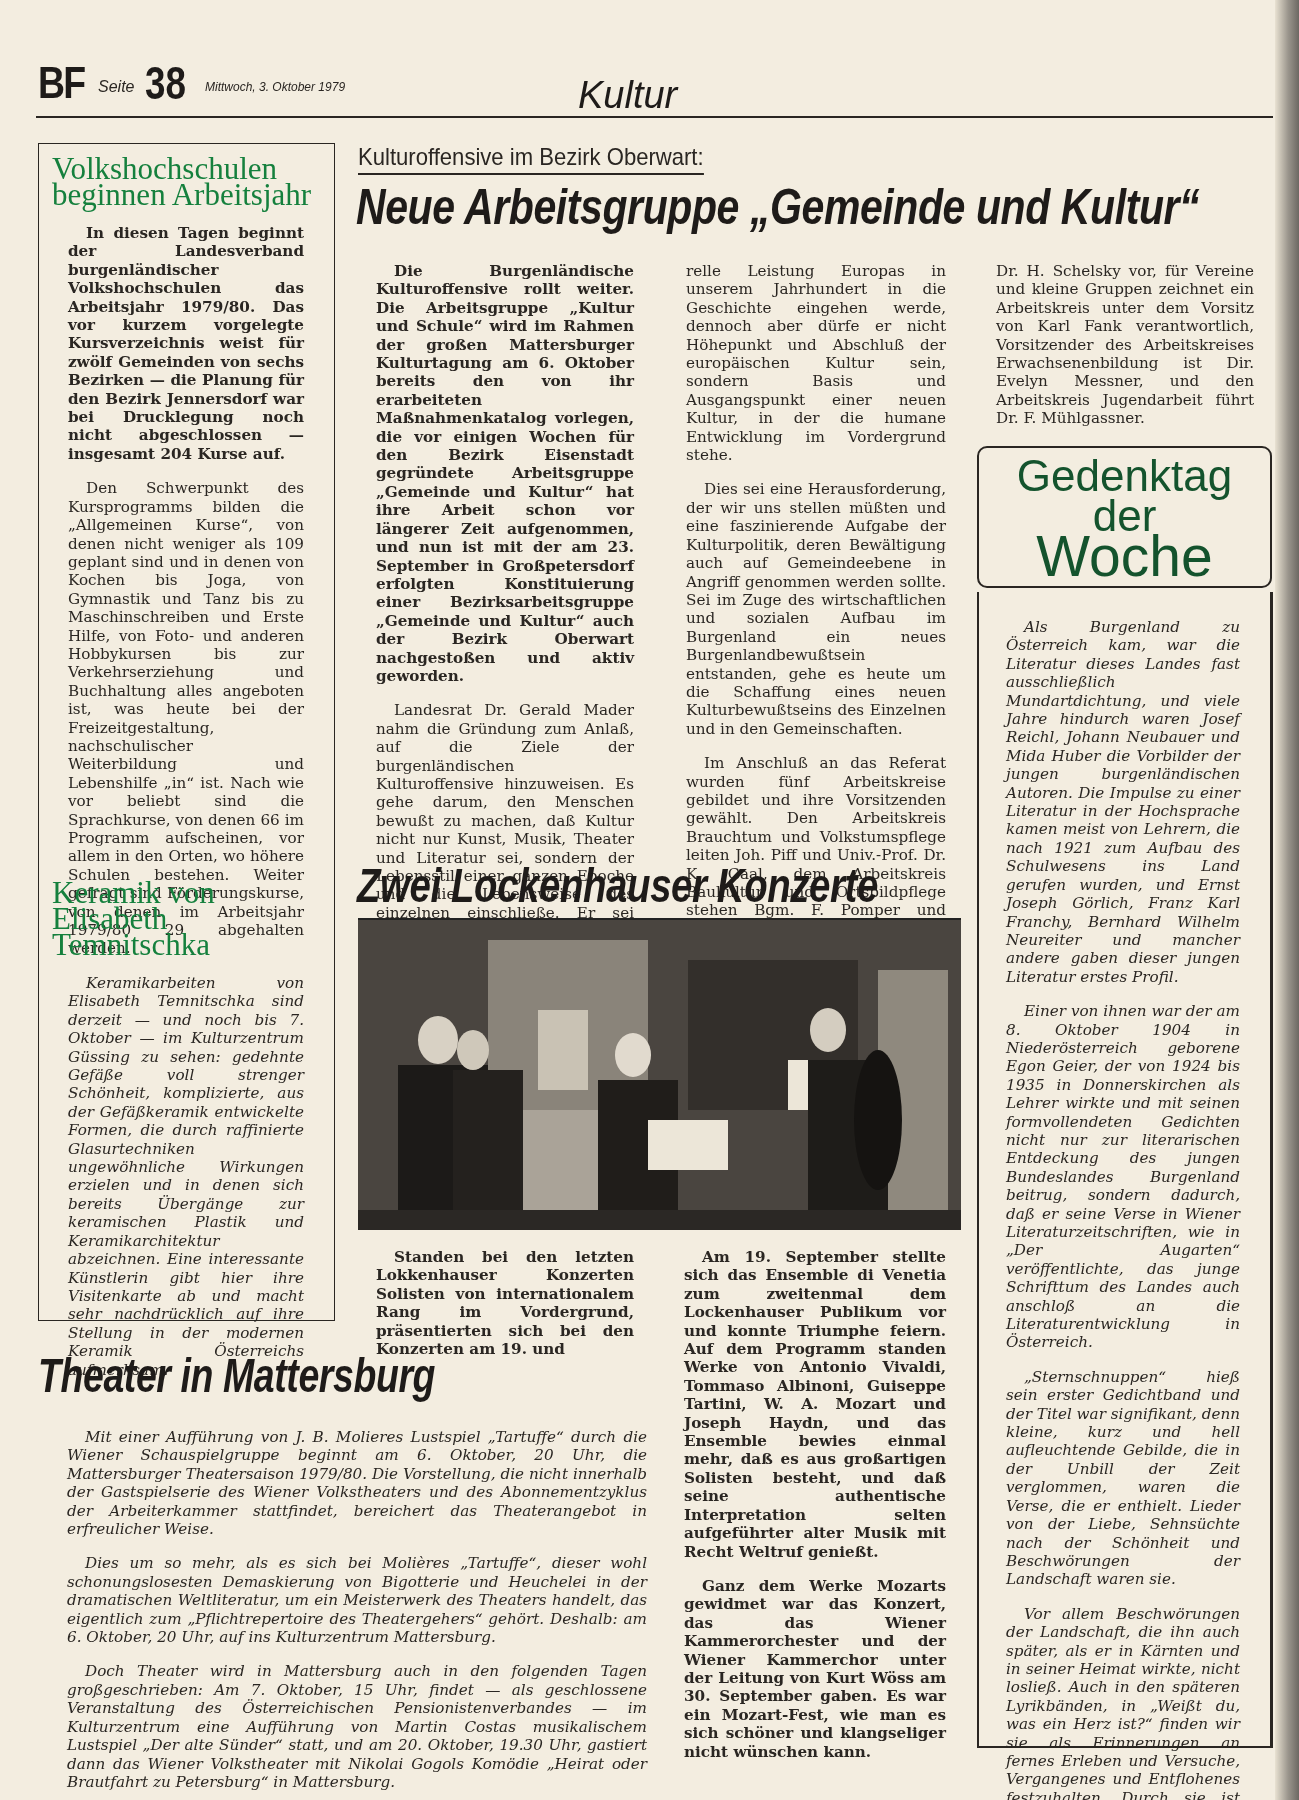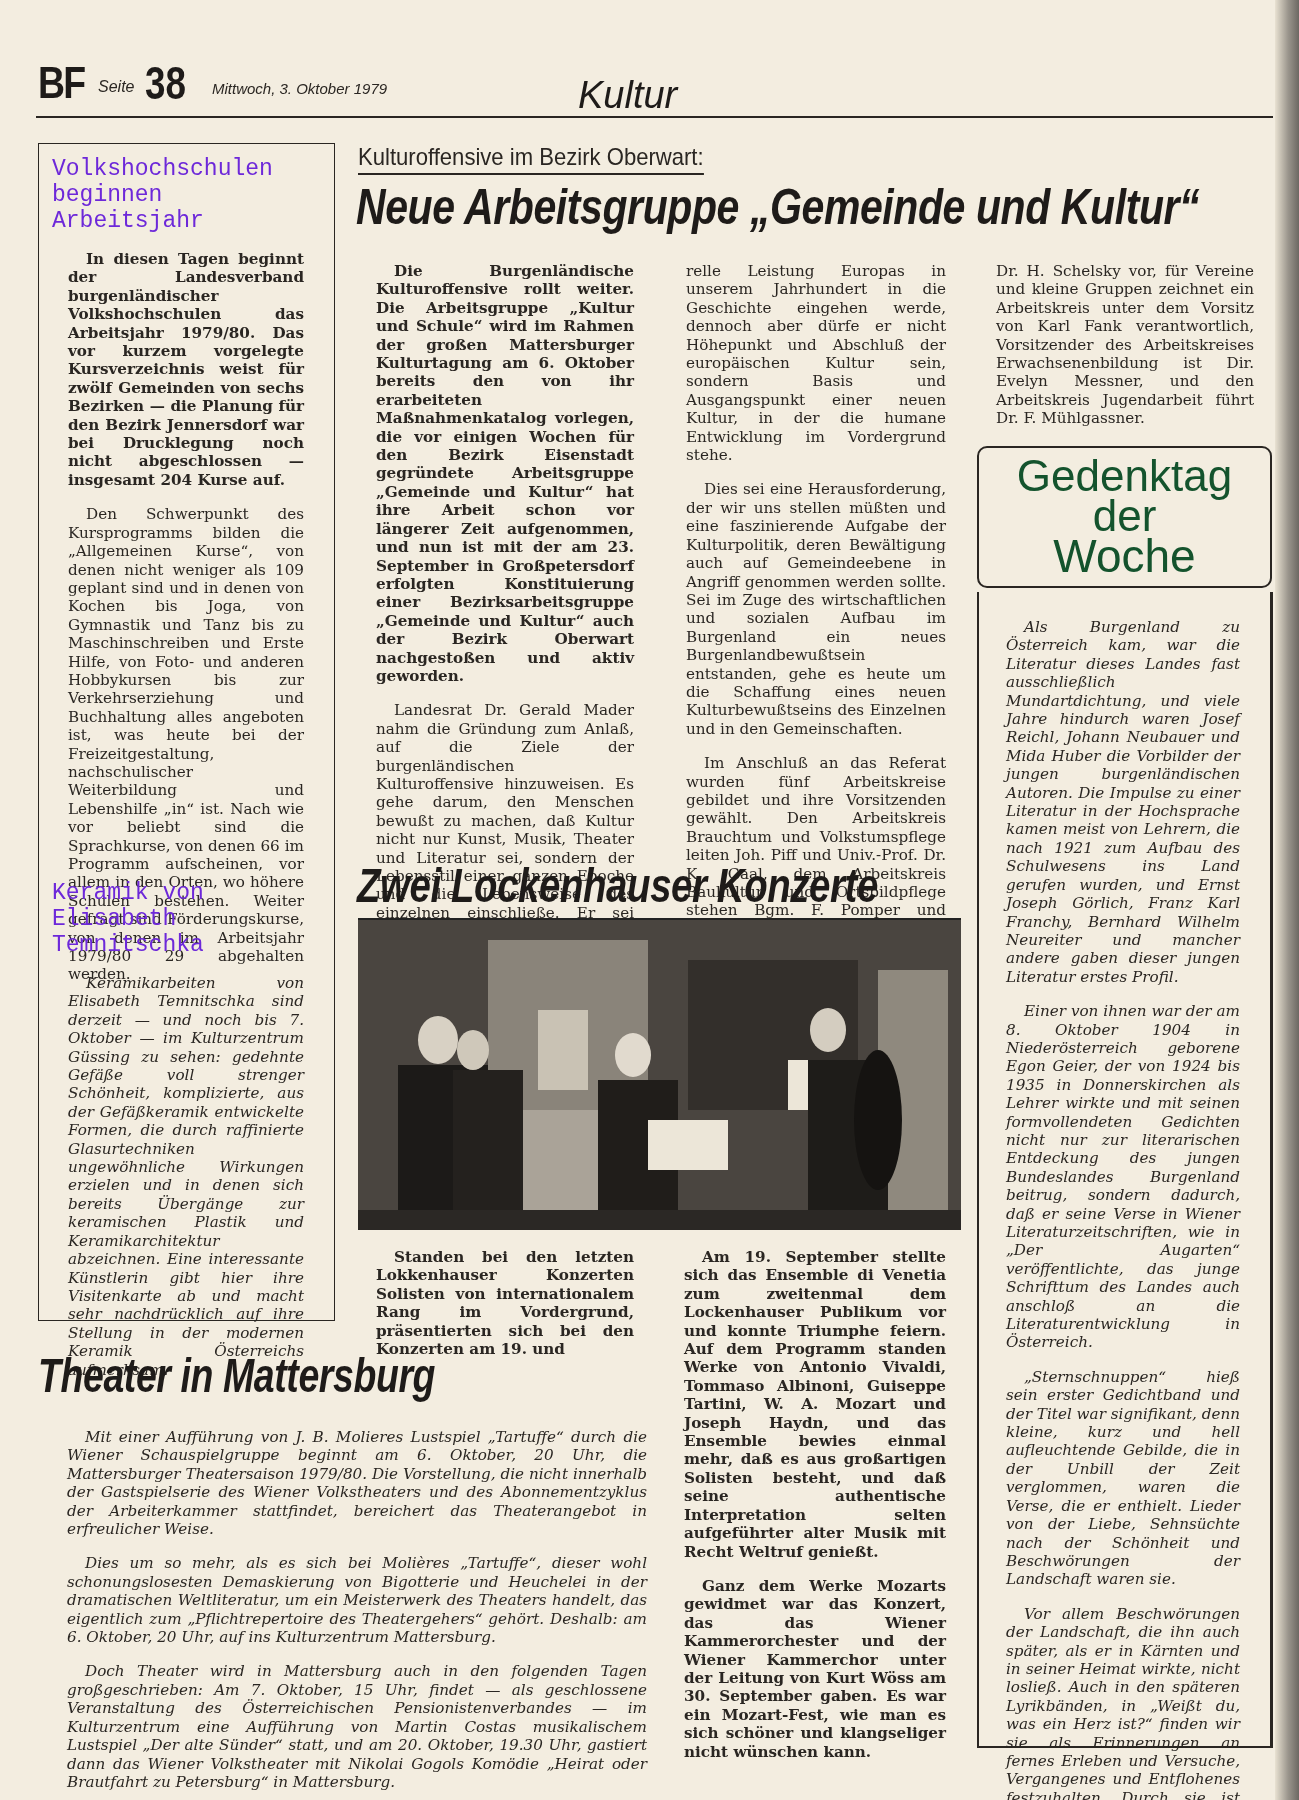--- a/index.html
+++ b/index.html
@@ -10,32 +10,32 @@
     font-family:"DejaVu Serif", serif;
   }
   .edge {
     position:absolute; right:0; top:0; width:24px; height:1800px;
     background:linear-gradient(90deg,#e9e2d2 0%,#9a958c 55%,#6c6862 100%);
   }
   .abs { position:absolute; }
   .mast-bf { left:38px; top:58px; font-family:"Liberation Sans", sans-serif; font-weight:bold; font-size:44px; letter-spacing:-2px; color:#1e1b19; transform:scaleX(0.85); transform-origin:left; }
   .mast-seite { left:98px; top:78px; font-family:"Liberation Sans", sans-serif; font-style:italic; font-size:16px; }
   .mast-num { left:145px; top:56px; font-family:"Liberation Sans", sans-serif; font-weight:bold; font-size:46px; color:#1e1b19; transform:scaleX(0.8); transform-origin:left; }
-  .mast-date { left:212px; top:80px; font-family:"Liberation Sans", sans-serif; font-style:italic; font-size:15px; }
+  .mast-date { left:205px; top:80px; font-family:"Liberation Sans", sans-serif; font-style:italic; font-size:12px; }
   .mast-sec { left:578px; top:74px; font-family:"Liberation Sans", sans-serif; font-style:italic; font-size:38px; color:#1e1b19; }
   .mast-rule { left:36px; top:116px; width:1237px; height:2px; background:#2a2622; }
 
   .col { position:absolute; text-align:justify; hyphens:manual; }
   .col p { margin:16px; text-indent:18px; }
   .body-text { font-size:15.2px; line-height:18.4px; }
   .bold { font-weight:bold; }
   .ital { font-style:italic; }
 
   .box-left { left:38px; top:143px; width:295px; height:1176px; border:1.5px solid #2a2622; }
-  .hd-sans { font-family:Liberation Mono, monospace; font-size:23px; line-height:26px; color:#6d28d9; }
+  .hd-sans { font-family:Liberation Serif, serif; font-size:31px; line-height:26px; color:#15803d; }
 
   .kicker { left:358px; top:143px; font-family:"Liberation Sans", sans-serif; font-size:24px; color:#2a2622; border-bottom:2px solid #2a2622; padding-bottom:2px; transform:scaleX(0.92); transform-origin:left; }
   .bighead { font-family:"Liberation Sans", sans-serif; font-weight:900; font-style:italic; color:#1e1b19; transform:scaleX(0.82); transform-origin:left; white-space:nowrap; letter-spacing:-0.5px; }
   .h-main { left:356px; top:178px; font-size:50px; }
   .h-konz { left:357px; top:858px; font-size:48px; transform:scaleX(0.8); }
   .h-theater { left:38px; top:1348px; font-size:48px; transform:scaleX(0.78); }
 
   .photo { left:358px; top:918px; width:603px; height:310px; background:#3a3632; overflow:hidden; border-top:2px solid #222; }
   .gedenk-box { left:977px; top:446px; width:291px; height:138px; border:2px solid #2a2622; border-radius:10px; text-align:center; font-family:"Liberation Sans", sans-serif; color:#14532d; }
   .gedenk-box div { line-height:40px; font-size:44px; }
@@ -75,21 +75,21 @@
   <p class="body-text">Dies sei eine Herausforderung, der wir uns stellen müßten und eine faszinierende Aufgabe der Kulturpolitik, deren Bewältigung auch auf Gemeindeebene in Angriff genommen werden sollte. Sei im Zuge des wirtschaftlichen und sozialen Aufbau im Burgenland ein neues Burgenlandbewußtsein entstanden, gehe es heute um die Schaffung eines neuen Kulturbewußtseins des Einzelnen und in den Gemeinschaften.</p>
   <p class="body-text">Im Anschluß an das Referat wurden fünf Arbeitskreise gebildet und ihre Vorsitzenden gewählt. Den Arbeitskreis Brauchtum und Volkstumspflege leiten Joh. Piff und Univ.-Prof. Dr. K. Gaal, dem Arbeitskreis Baukultur und Ortsbildpflege stehen Bgm. F. Pomper und Univ.-Prof.</p>
 </div>
 <div class="col" style="left:980px; top:246px; width:290px;">
   <p class="body-text" style="text-indent:0">Dr. H. Schelsky vor, für Vereine und kleine Gruppen zeichnet ein Arbeitskreis unter dem Vorsitz von Karl Fank verantwortlich, Vorsitzender des Arbeitskreises Erwachsenenbildung ist Dir. Evelyn Messner, und den Arbeitskreis Jugendarbeit führt Dr. F. Mühlgassner.</p>
 </div>
 
 <div class="abs gedenk-box">
   <div style="margin-top:8px;">Gedenktag</div>
   <div>der</div>
-  <div style="font-size:46px;">Woche</div>
+  <div style="font-size:57px;">Woche</div>
 </div>
 <div class="abs gedenk-frame"></div>
 <div class="col" style="left:990px; top:602px; width:266px;">
   <p class="body-text ital">Als Burgenland zu Österreich kam, war die Literatur dieses Landes fast ausschließlich Mundartdichtung, und viele Jahre hindurch waren Josef Reichl, Johann Neubauer und Mida Huber die Vorbilder der jungen burgenländischen Autoren. Die Impulse zu einer Literatur in der Hochsprache kamen meist von Lehrern, die nach 1921 zum Aufbau des Schulwesens ins Land gerufen wurden, und Ernst Joseph Görlich, Franz Karl Franchy, Bernhard Wilhelm Neureiter und mancher andere gaben dieser jungen Literatur erstes Profil.</p>
   <p class="body-text ital">Einer von ihnen war der am 8. Oktober 1904 in Niederösterreich geborene Egon Geier, der von 1924 bis 1935 in Donnerskirchen als Lehrer wirkte und mit seinen formvollendeten Gedichten nicht nur zur literarischen Entdeckung des jungen Bundeslandes Burgenland beitrug, sondern dadurch, daß er seine Verse in Wiener Literaturzeitschriften, wie in „Der Augarten“ veröffentlichte, das junge Schrifttum des Landes auch anschloß an die Literaturentwicklung in Österreich.</p>
   <p class="body-text ital">„Sternschnuppen“ hieß sein erster Gedichtband und der Titel war signifikant, denn kleine, kurz und hell aufleuchtende Gebilde, die in der Unbill der Zeit verglommen, waren die Verse, die er enthielt. Lieder von der Liebe, Sehnsüchte nach der Schönheit und Beschwörungen der Landschaft waren sie.</p>
   <p class="body-text ital">Vor allem Beschwörungen der Landschaft, die ihn auch später, als er in Kärnten und in seiner Heimat wirkte, nicht losließ. Auch in den späteren Lyrikbänden, in „Weißt du, was ein Herz ist?“ finden wir sie als Erinnerungen an fernes Erleben und Versuche, Vergangenes und Entflohenes festzuhalten. Durch sie ist Egon Geier mit dem Burgenland verbunden geblieben und ist sein Werk ein Teil der Literatur dieses Landes.</p>
 </div>
 
 <div class="abs bighead h-konz">Zwei Lockenhauser Konzerte</div>

